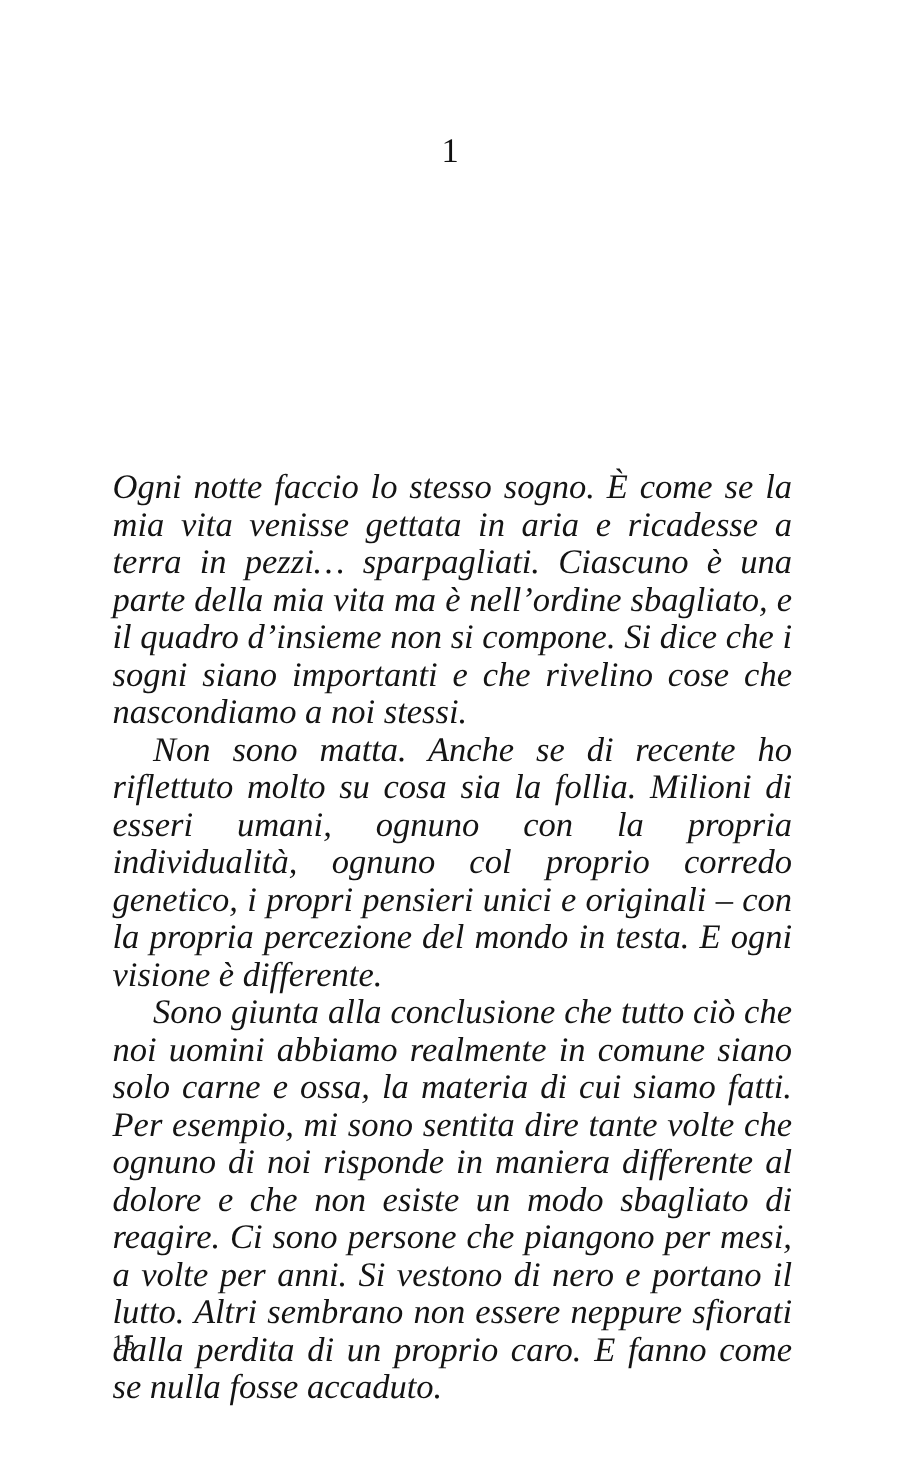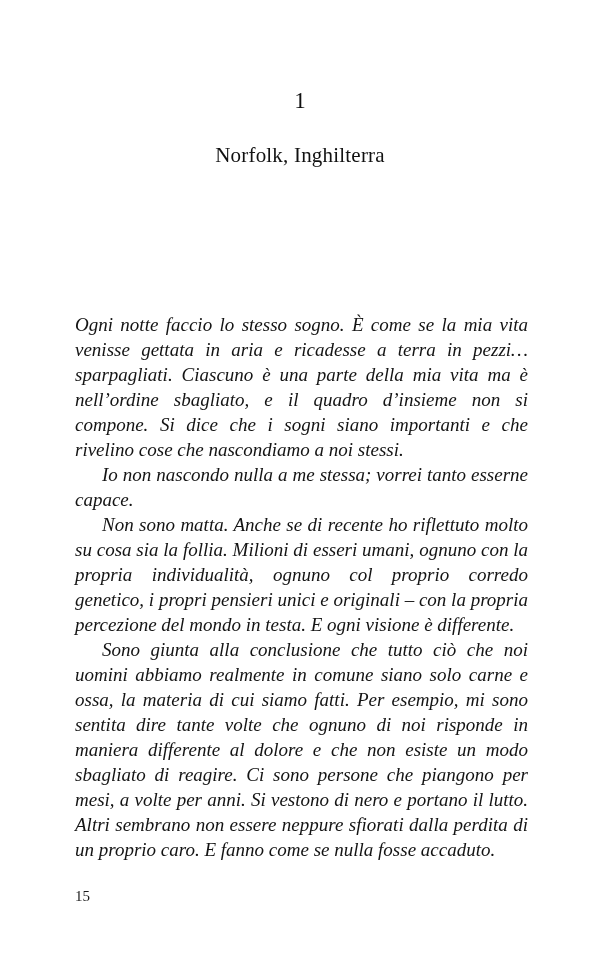--- a/index.html
+++ b/index.html
@@ -37,21 +37,21 @@
     font-weight: 400;
     letter-spacing: 0.2px;
     color: #111111;
   }
   .body-text {
     position: absolute;
     top: 312px;
     left: 75px;
     width: 453px;
     font-style: italic;
-    font-size: 19px;
+    font-size: 23px;
     line-height: 25px;
     text-align: justify;
     color: #141414;
   }
   .body-text p {
     margin: 0;
     padding: 0;
   }
   .body-text p.indent {
     text-indent: 27px;
@@ -67,24 +67,22 @@
     color: #1a1a1a;
   }
 </style>
 </head>
 <body>
 
 <div class="page">
 
   <div class="chapter-number">1</div>
 
-  <div class="chapter-title">Norfolk, Inghilterra</div>
 
   <div class="body-text">
     <p>Ogni notte faccio lo stesso sogno. È come se la mia vita venisse gettata in aria e ricadesse a terra in pezzi… sparpagliati. Ciascuno è una parte della mia vita ma è nell’ordine sbagliato, e il quadro d’insieme non si compone. Si dice che i sogni siano importanti e che rivelino cose che nascondiamo a noi stessi.</p>
-    <p class="indent">Io non nascondo nulla a me stessa; vorrei tanto esserne capace.</p>
     <p class="indent">Non sono matta. Anche se di recente ho riflettuto molto su cosa sia la follia. Milioni di esseri umani, ognuno con la propria individualità, ognuno col proprio corredo genetico, i propri pensieri unici e originali – con la propria percezione del mondo in testa. E ogni visione è differente.</p>
     <p class="indent">Sono giunta alla conclusione che tutto ciò che noi uomini abbiamo realmente in comune siano solo carne e ossa, la materia di cui siamo fatti. Per esempio, mi sono sentita dire tante volte che ognuno di noi risponde in maniera differente al dolore e che non esiste un modo sbagliato di reagire. Ci sono persone che piangono per mesi, a volte per anni. Si vestono di nero e portano il lutto. Altri sembrano non essere neppure sfiorati dalla perdita di un proprio caro. E fanno come se nulla fosse accaduto.</p>
   </div>
 
   <div class="page-number">15</div>
 
 </div>
 
 </body></html>

